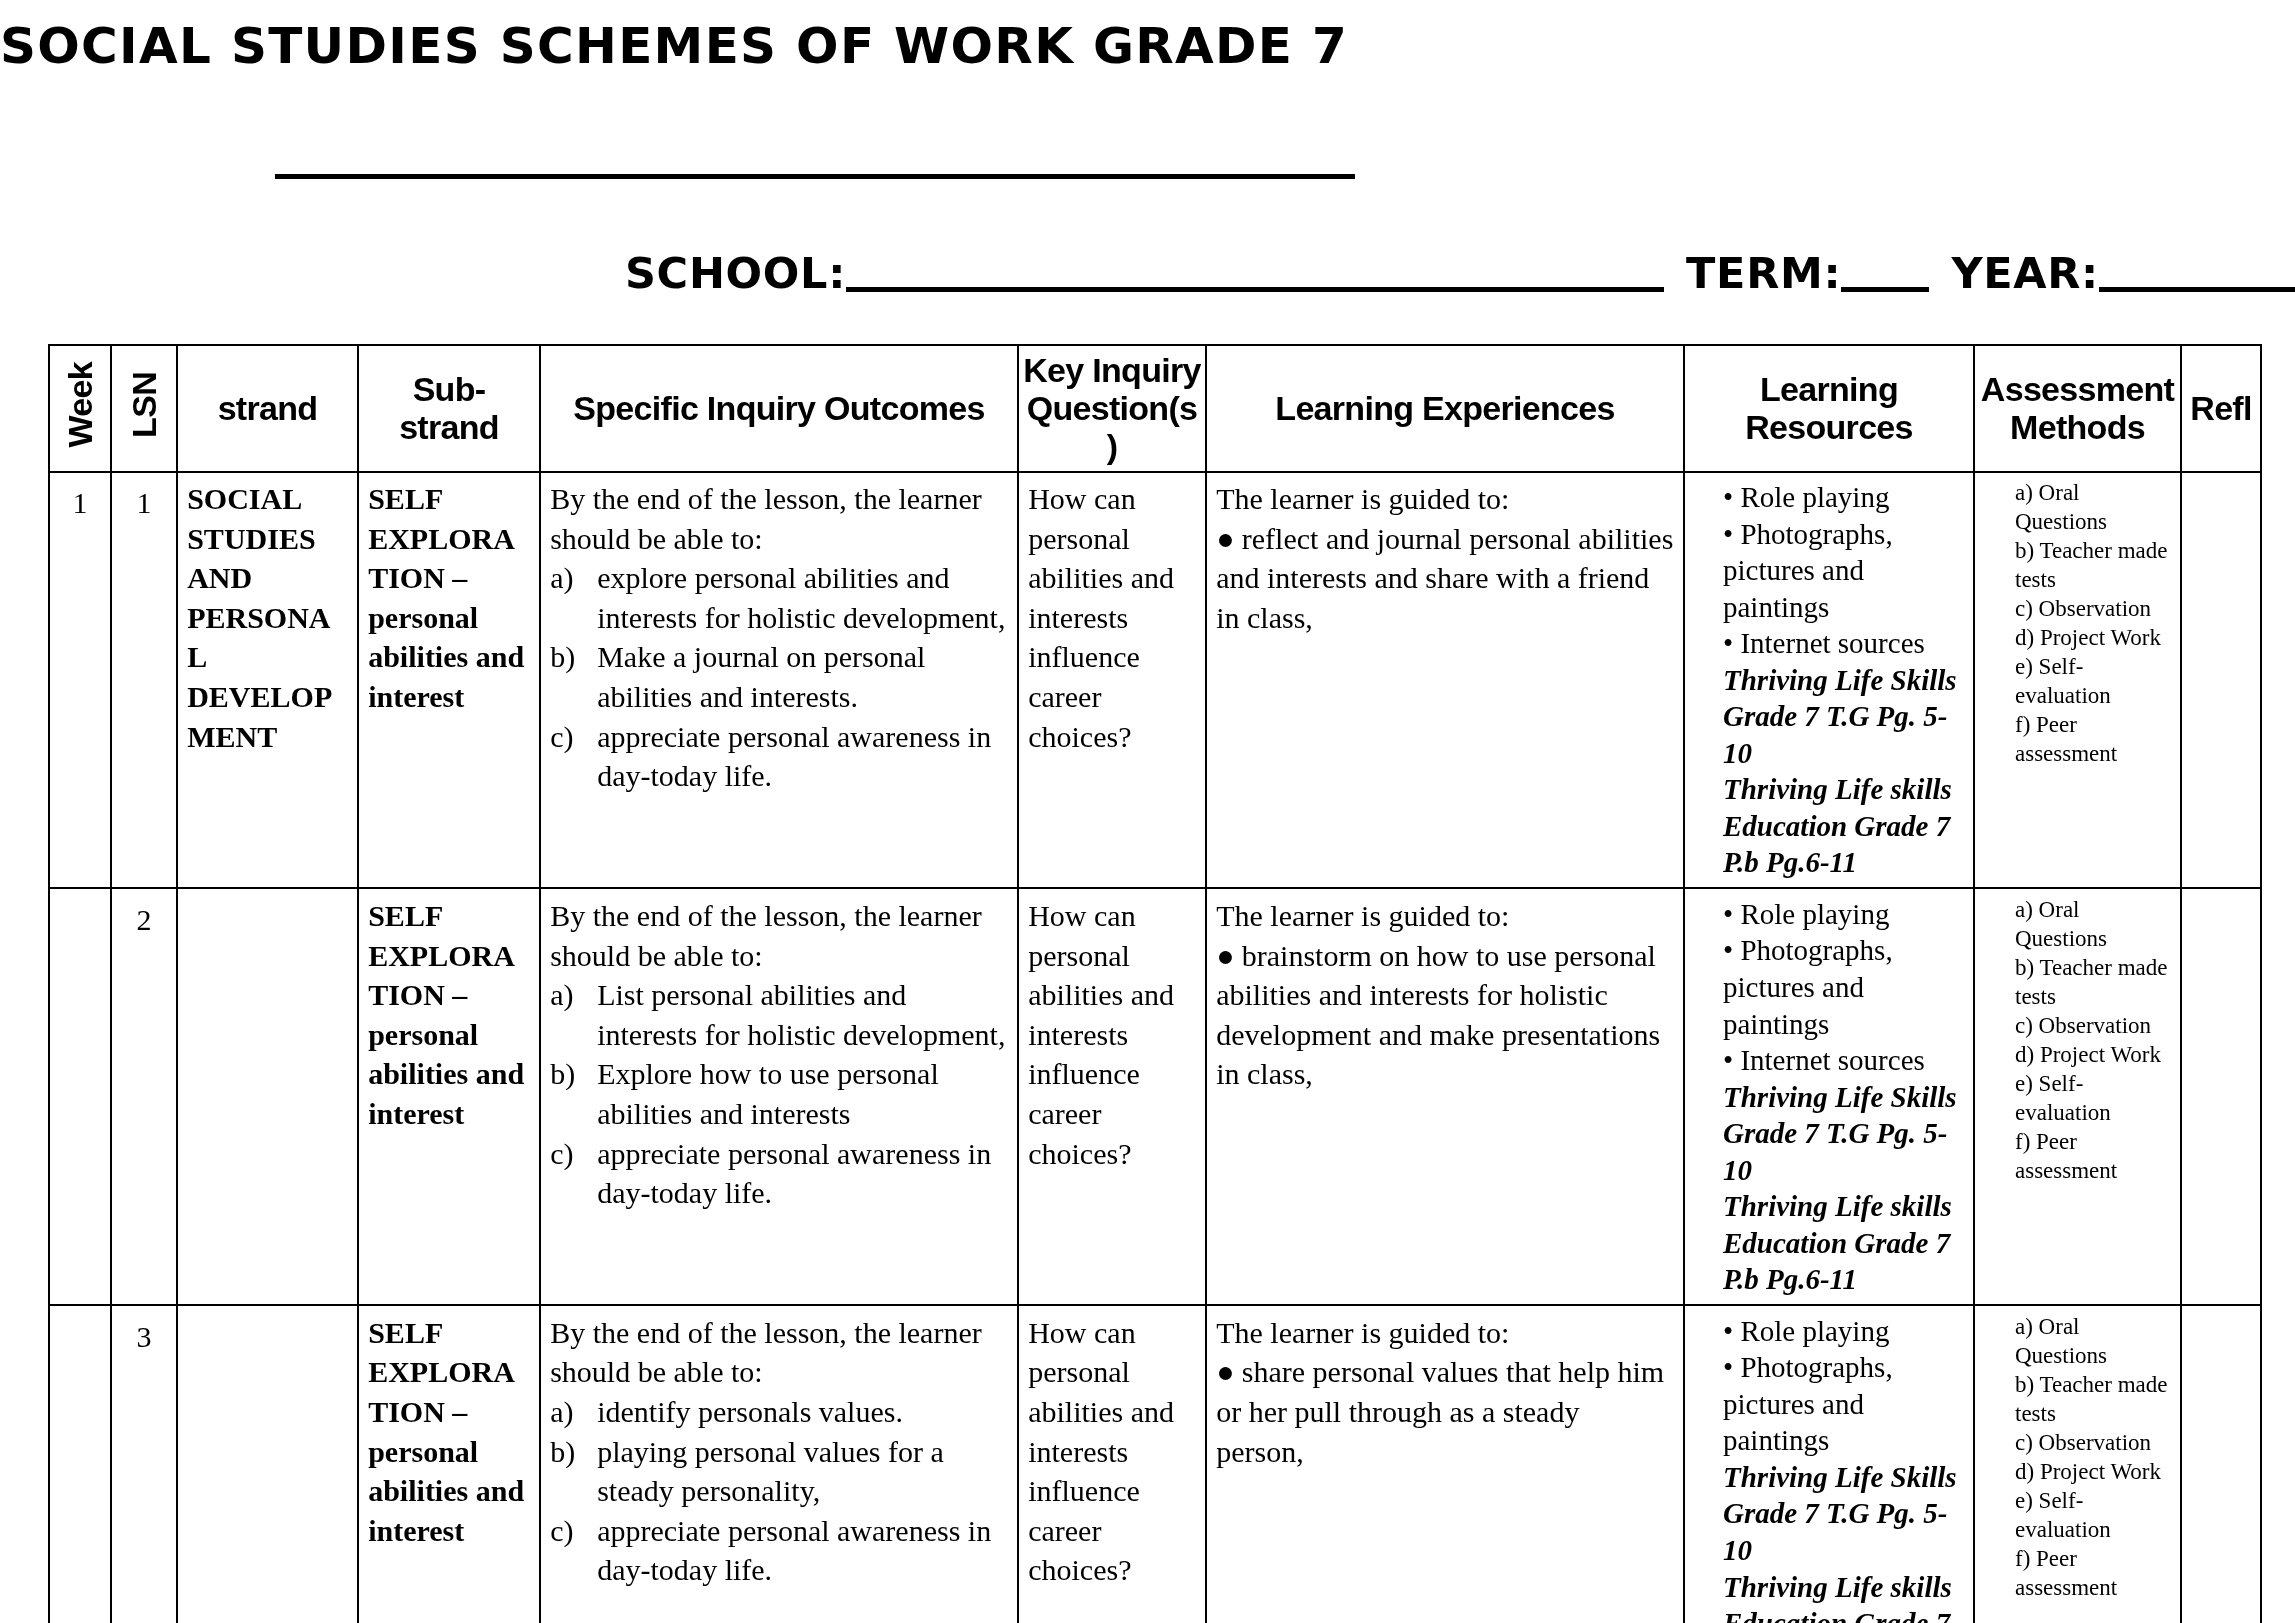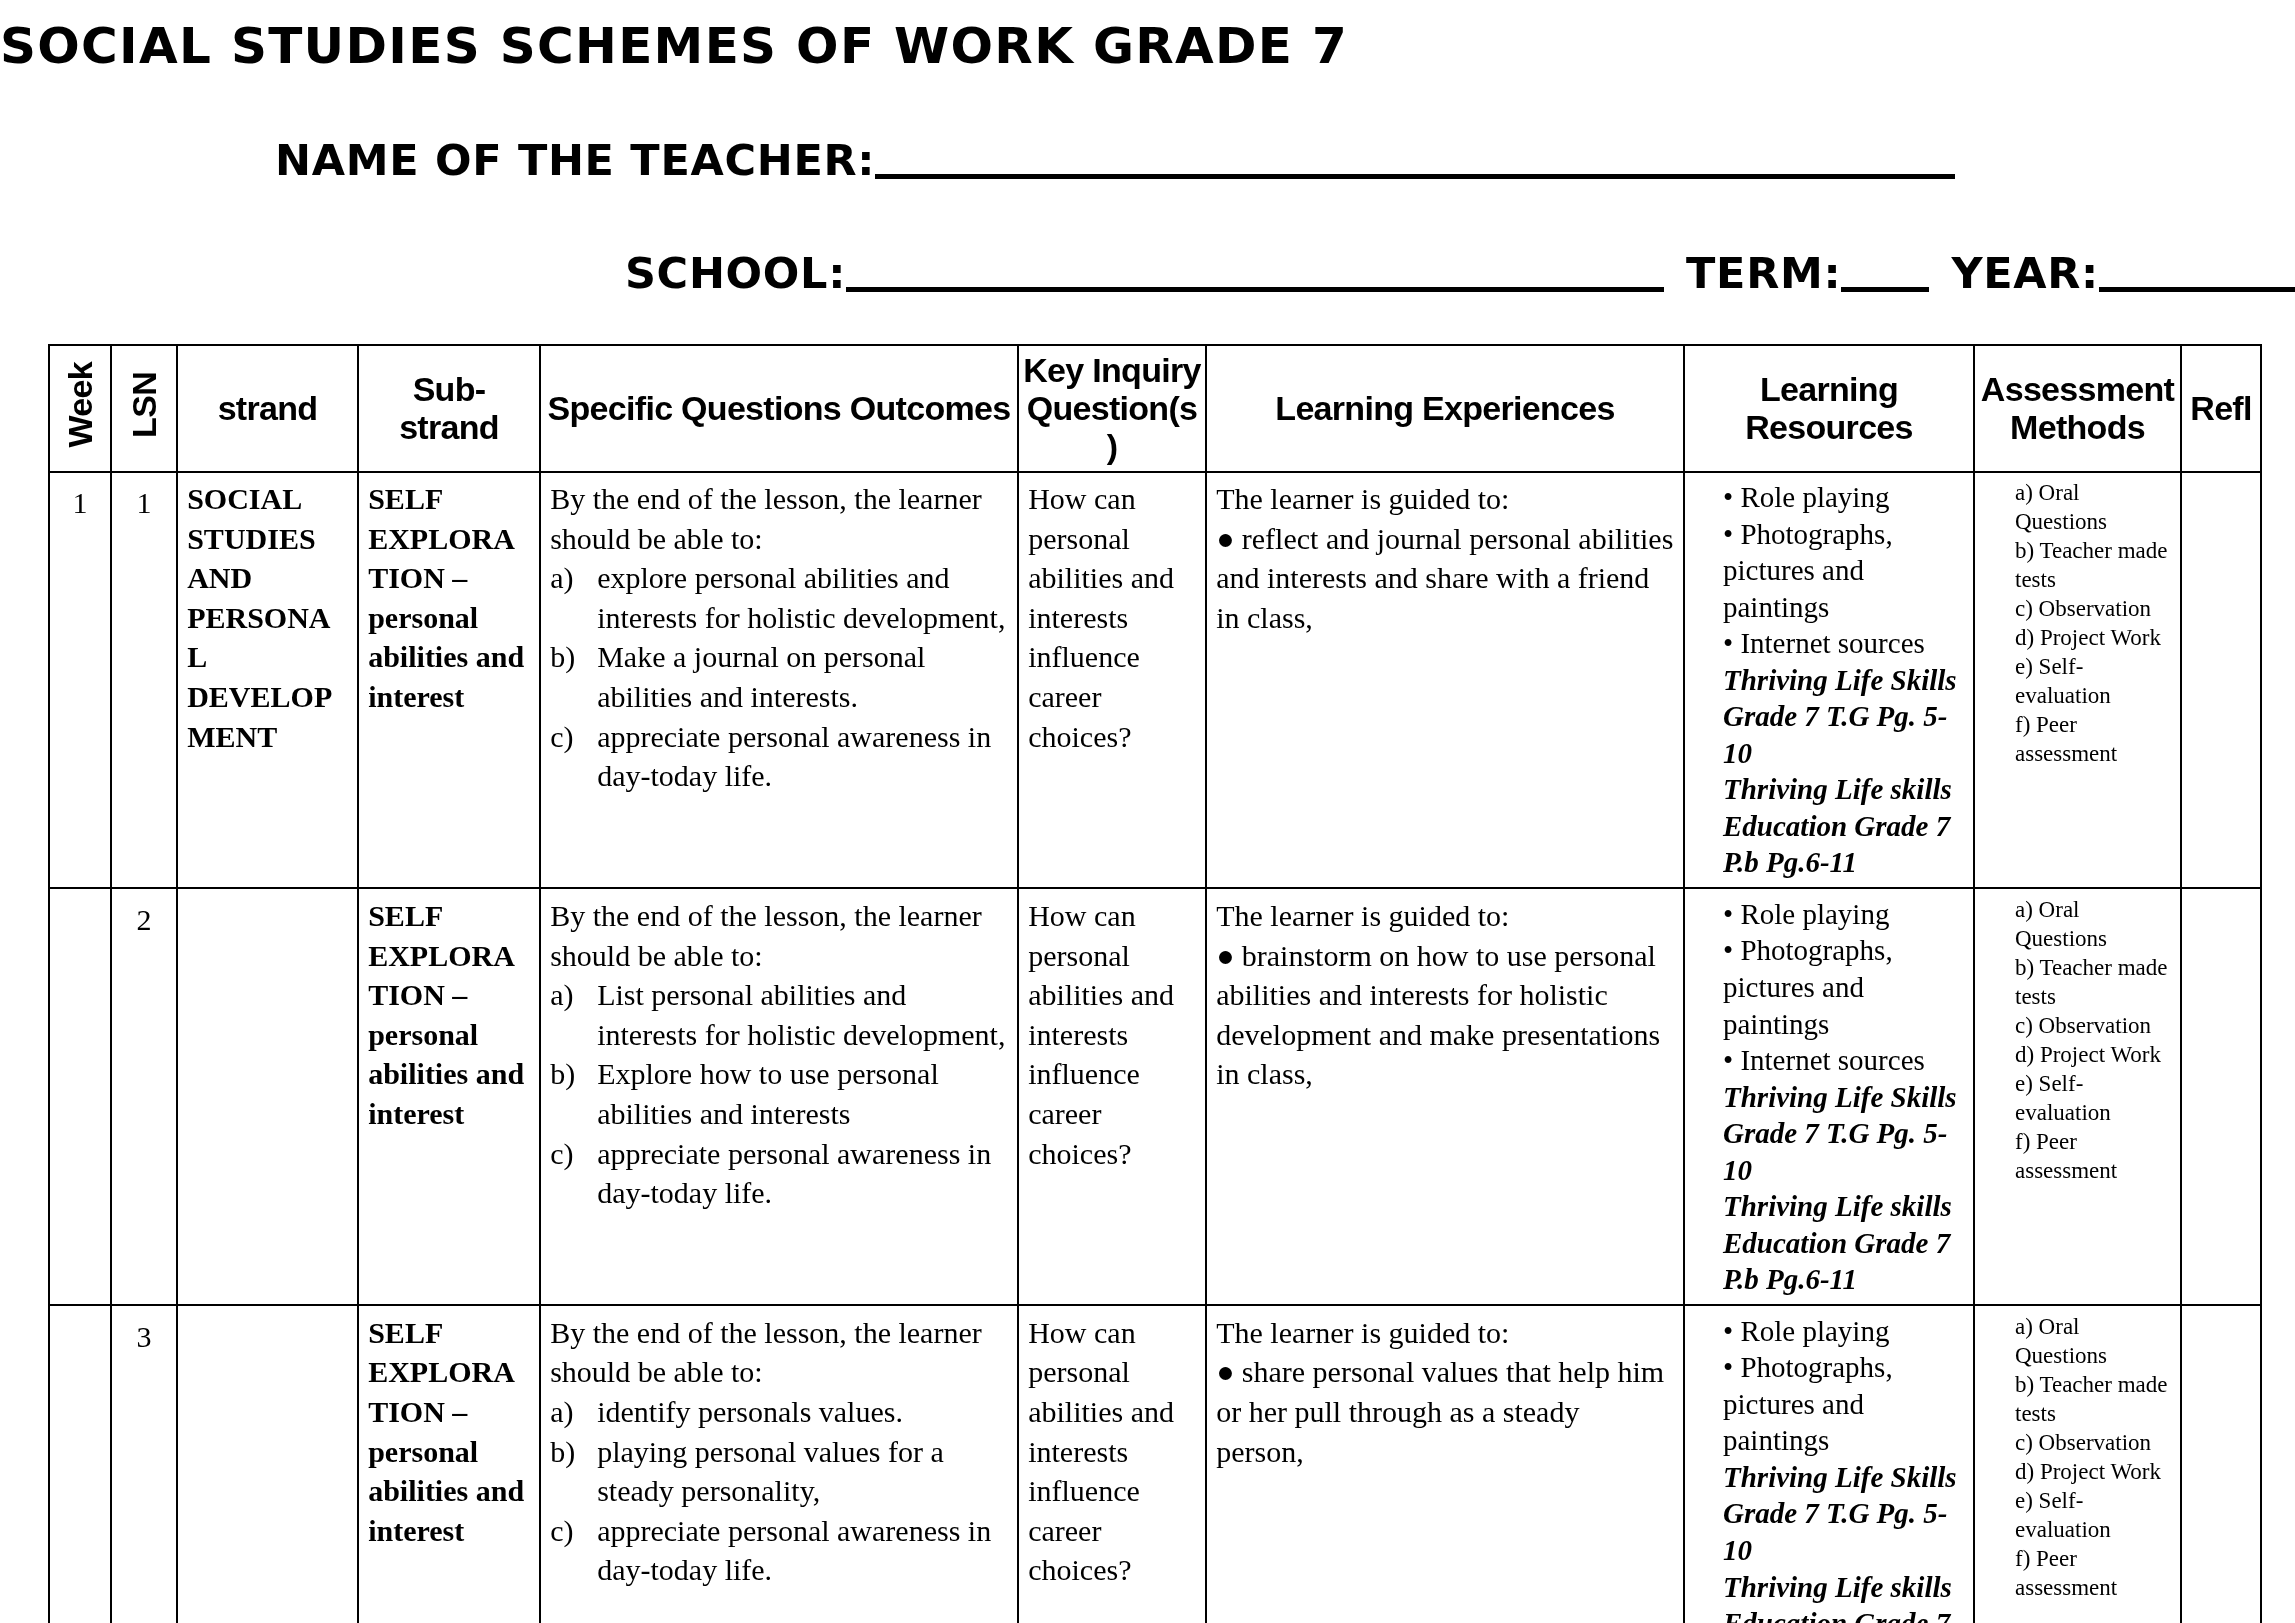--- a/index.html
+++ b/index.html
@@ -92,21 +92,21 @@
     border:0;
     border-top:2.6px solid #c9c9c9;
   }
 </style>
 </head>
 <body>
 
 <div class="title">SOCIAL STUDIES SCHEMES OF WORK GRADE 7</div>
 
 <div class="formline teacher-line">
-  <span>NAME OF THE TEACHER:</span><span class="blank b-teacher"></span>
+  <span class="blank b-teacher"></span>
 </div>
 
 <div class="formline school-line">
   <span>SCHOOL:</span><span class="blank b-school"></span><span class="lbl-term">TERM:</span><span class="blank b-term"></span><span class="lbl-year">YEAR:</span><span class="blank b-year"></span>
 </div>
 
 <table class="schemes">
   <colgroup>
     <col style="width:62px">
       <col style="width:66px">
@@ -119,21 +119,21 @@
       <col style="width:207px">
       <col style="width:80px">
   </colgroup>
 
   <tbody>
       <tr class="hdr">
     <td><span class="vert">Week</span></td>
     <td><span class="vert">LSN</span></td>
     <td>strand</td>
     <td>Sub-strand</td>
-    <td>Specific Questions Outcomes</td>
+    <td>Specific Inquiry Outcomes</td>
     <td>Key Inquiry Question(s)</td>
     <td>Learning Experiences</td>
     <td>Learning Resources</td>
     <td>Assessment Methods</td>
     <td>Refl</td>
   </tr>
 
   <tr style="height:366px;">
     <td class="num">1</td>
     <td class="num">1</td>

